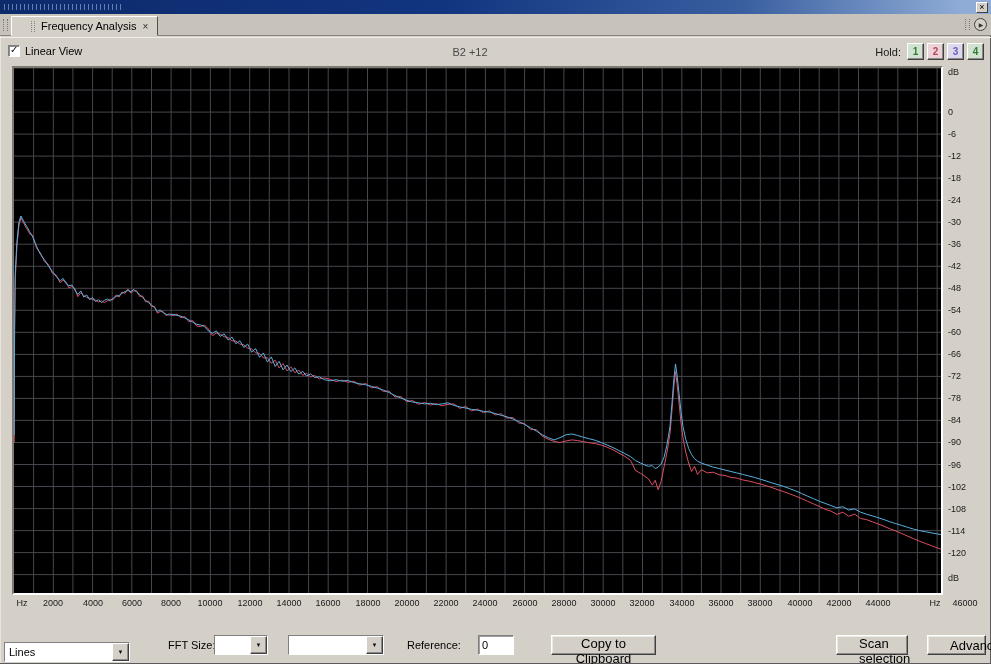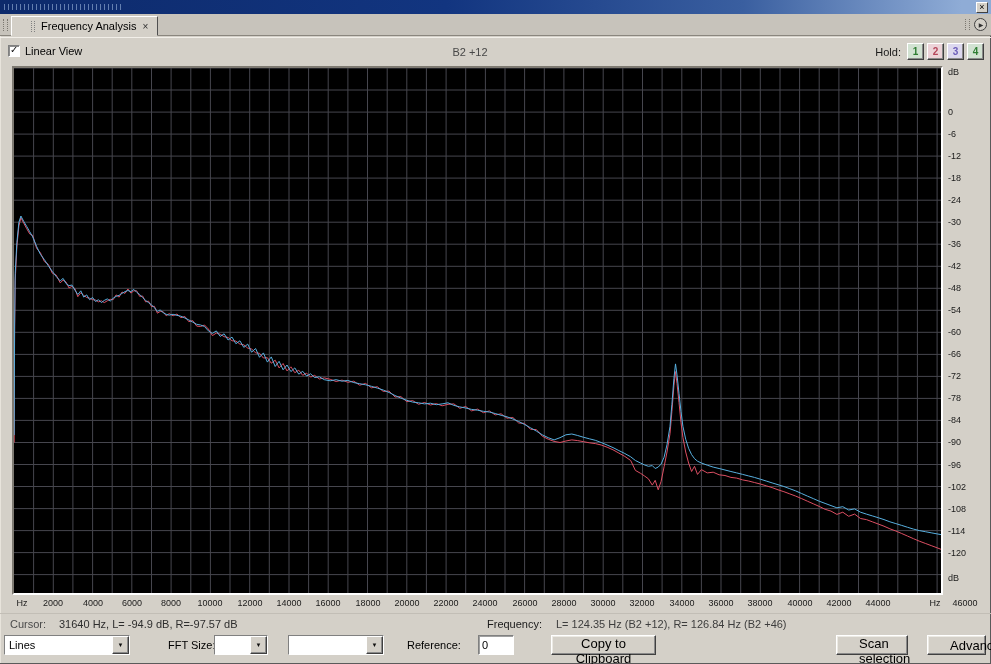--- a/index.html
+++ b/index.html
@@ -256,29 +256,23 @@
       <span class="xtick" style="left: 682px;">34000</span>
       <span class="xtick" style="left: 721px;">36000</span>
       <span class="xtick" style="left: 760px;">38000</span>
       <span class="xtick" style="left: 800px;">40000</span>
       <span class="xtick" style="left: 839px;">42000</span>
       <span class="xtick" style="left: 878px;">44000</span>
       <span class="xtick" style="left: 917px; margin-left: 48px;">46000</span>
       <span class="xtick" style="left: 935px;">Hz</span>
     </div>
 
-  <div class="statusrow">
-    <span class="st-cursor-label">Cursor:</span>
-    <span class="st-cursor-value">31640 Hz, L= -94.9 dB, R=-97.57 dB</span>
-    <span class="st-freq-label">Frequency:</span>
-    <span class="st-freq-value">L= 124.35 Hz (B2 +12), R= 126.84 Hz (B2 +46)</span>
-  </div>
 
   <div class="toolbar">
-    <div class="combo" style="left:4px; width:126px;">
+    <div class="combo" style="left:4px; width:126px;margin-top:7px;">
       <span class="combo-field">Lines</span>
       <span class="combo-btn">
         <span class="combo-arrow">▼</span>
       </span>
     </div>
 
     <span class="lbl" style="left:168px;">FFT Size:</span>
 
     <div class="combo" style="left:214px; width:54px;">
       <span class="combo-field"></span>

